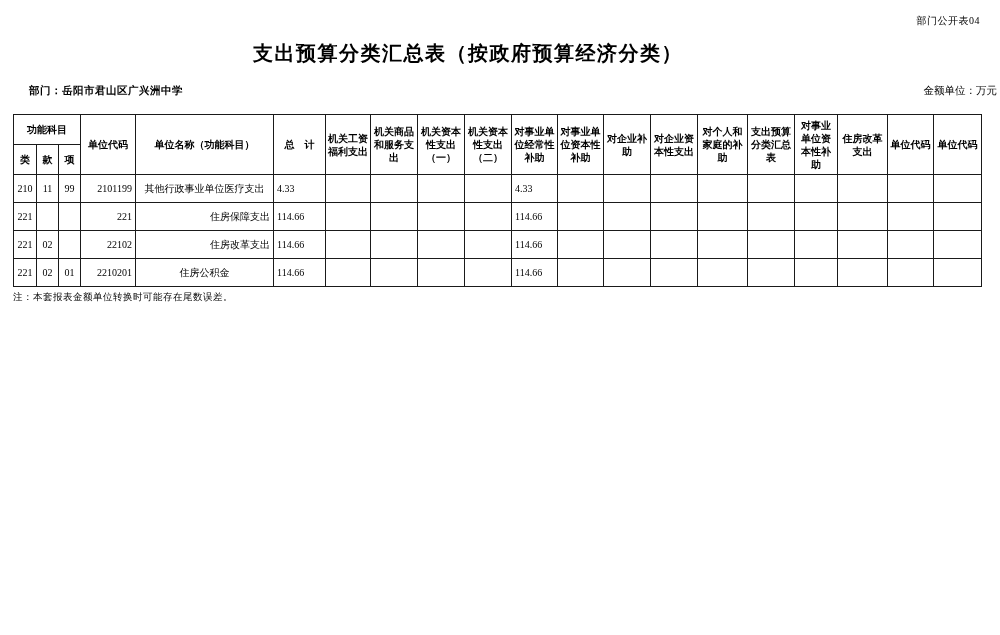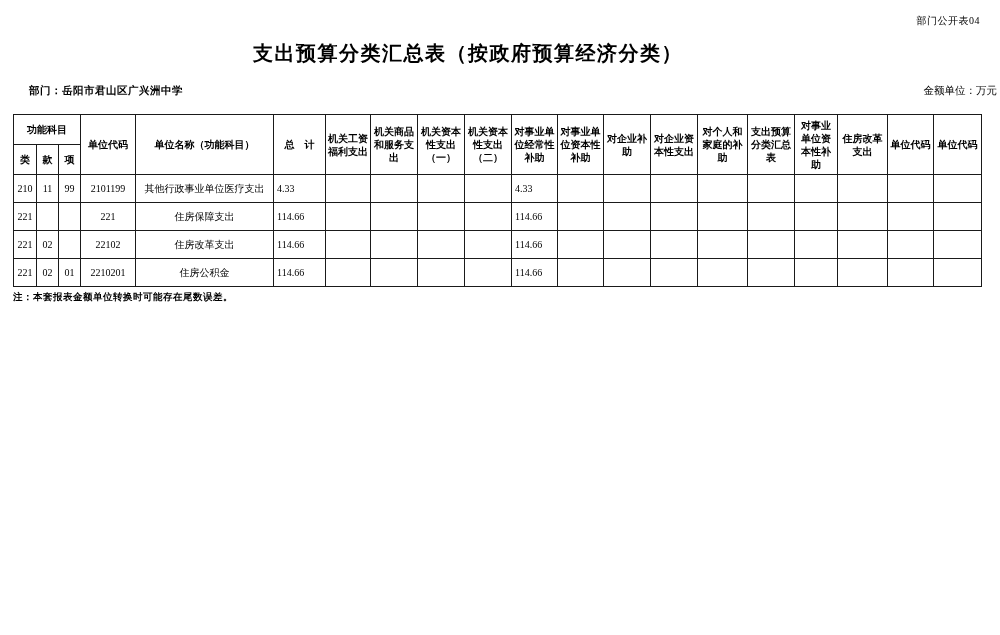--- a/index.html
+++ b/index.html
@@ -63,28 +63,28 @@
   }
   .budget thead tr.h1 th { height: 30px; }
   .budget thead tr.h2 th { height: 30px; }
   .budget tbody td {
     height: 28px;
     font-size: 10px;
     padding: 0 3px;
     word-break: break-all;
   }
   .c-center { text-align: center; }
-  .c-left   { text-align: center; margin-top: 32px; }
+  .c-left   { text-align: right; margin-top: 32px; }
   .c-right  { text-align: left; }
   .footnote {
     position: absolute;
     top: 291px;
     left: 13px;
     font-size: 9.5px;
-    font-weight: bold;
+    font-weight: normal;
     letter-spacing: 0.5px;
   }
 </style>
 </head>
 <body>
 
 <div class="corner-label">部门公开表04</div>
 
 <div class="page-title">支出预算分类汇总表（按政府预算经济分类）</div>
 

